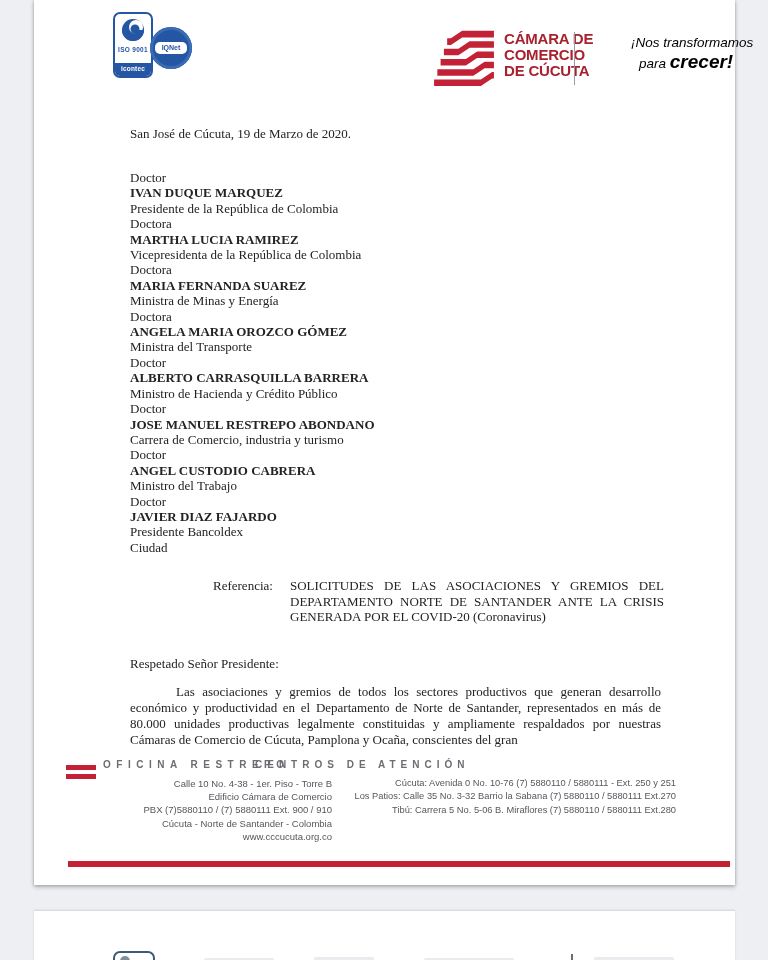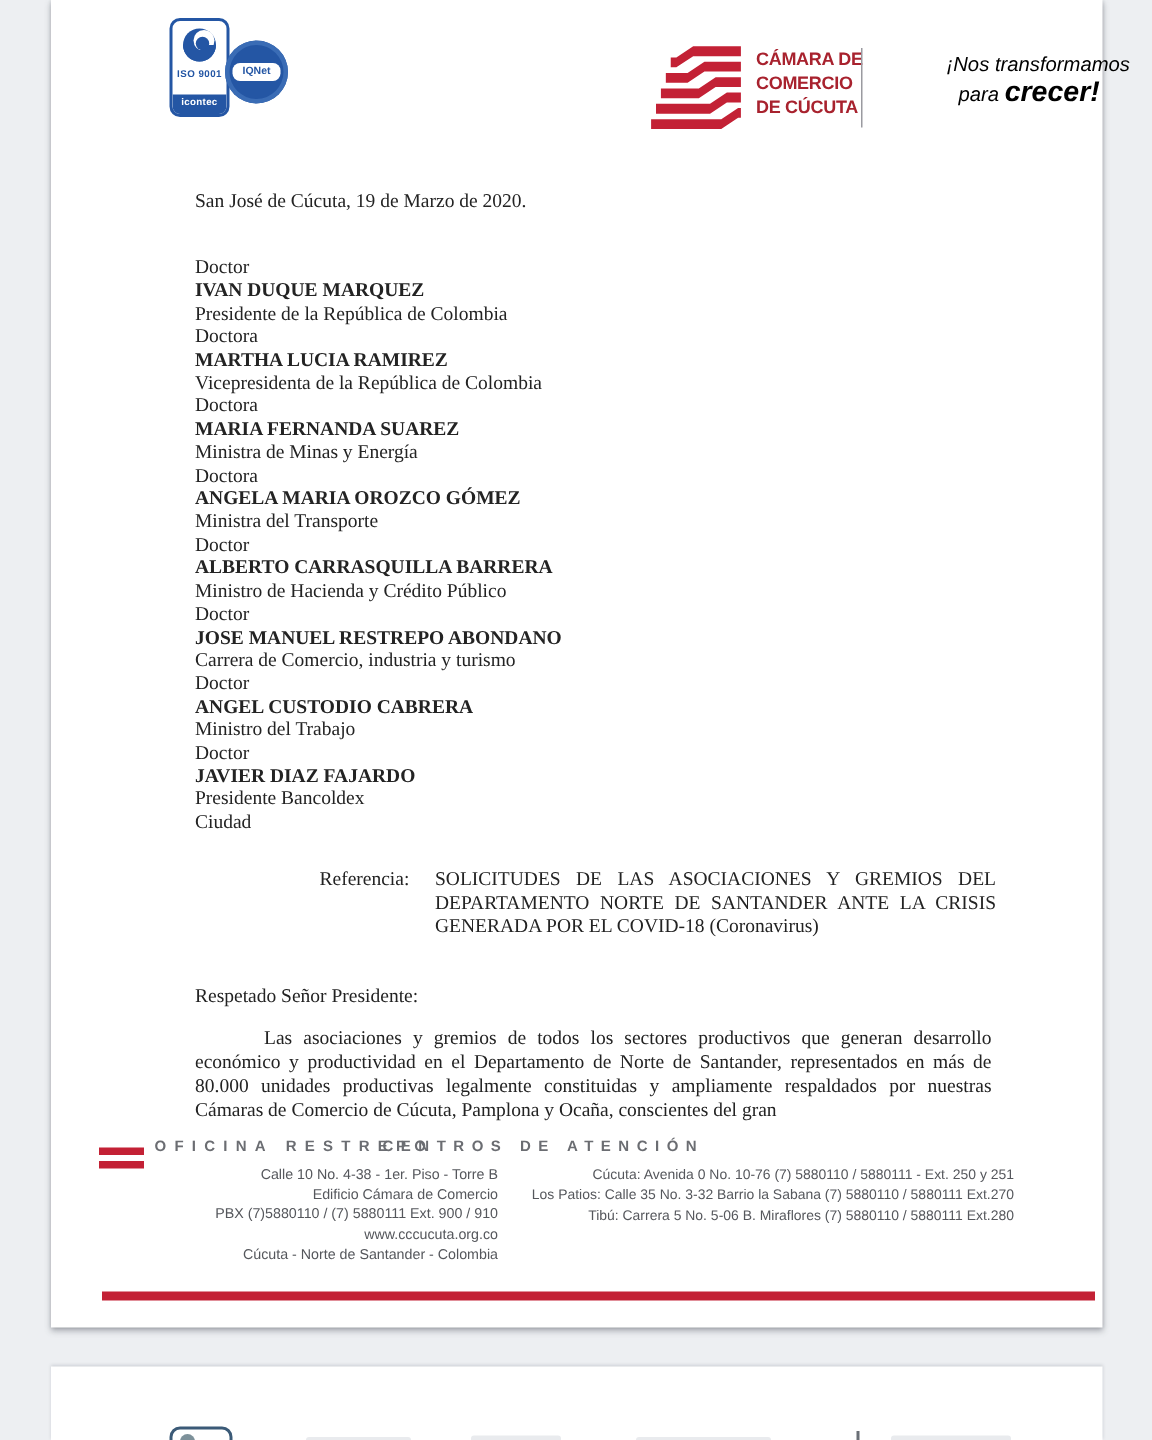--- a/index.html
+++ b/index.html
@@ -17,21 +17,21 @@
   
   .iso-badge{left:79px;top:12px;width:40px;height:66px;border:2px solid #2456a4;border-radius:7px;background:#fff;overflow:hidden;box-sizing:border-box;}
   .iso-swirl{position:absolute;left:5px;top:3px;width:26px;height:26px;}
   .iso-label{position:absolute;left:0;top:32px;width:100%;text-align:center;font-family:"Liberation Sans",sans-serif;font-size:6.5px;color:#2456a4;font-weight:bold;letter-spacing:.3px;}
   .icontec-band{position:absolute;left:0;bottom:0;width:100%;height:13px;background:#2456a4;color:#fff;font-family:"Liberation Sans",sans-serif;font-size:6.5px;font-weight:bold;text-align:center;line-height:12px;letter-spacing:.2px;}
   .iqnet-badge{left:116px;top:27px;width:42px;height:42px;border-radius:50%;background:#2456a4;box-shadow:inset 0 0 0 3px #3a6cb5;}
   .iqnet-center{position:absolute;left:5px;top:15px;width:32px;height:12px;background:#fff;border-radius:5px;text-align:center;font-family:"Liberation Sans",sans-serif;font-size:7px;font-weight:bold;color:#2456a4;line-height:12px;}
 
   
   .stripes{left:398px;top:29px;width:64px;height:58px;}
-  .brand-text{left:470px;top:31px;width:110px;font-family:"Liberation Sans",sans-serif;font-weight:bold;font-size:12px;line-height:16px;color:#a8222e;letter-spacing:-.2px;}
+  .brand-text{left:470px;top:31px;width:110px;font-family:"Liberation Sans",sans-serif;font-weight:bold;font-size:15px;line-height:16px;color:#a8222e;letter-spacing:-.2px;}
   .brand-divider{left:540px;top:32px;width:1px;height:53px;background:#9a9aa0;}
   .slogan{left:552px;top:35px;width:160px;font-style:italic;color:#000000;font-family:Liberation Sans, sans-serif;margin-left:45px;}
   .slogan-l1{font-size:13.5px;}
   .slogan-l2{font-size:13.5px;margin-top:1px;padding-left:8px;}
   .slogan-big{font-size:19px;font-weight:bold;}
 
   
   .letter-text{font-size:13px;color:#232323;}
   .date-line{left:96px;top:126px;}
   .recipients{left:96px;top:170px;width:420px;line-height:15.4px;}
@@ -131,36 +131,36 @@
       <div class="r-title">Doctor</div>
       <div class="r-name">ANGEL CUSTODIO CABRERA</div>
       <div class="r-role">Ministro del Trabajo</div>
       <div class="r-title">Doctor</div>
       <div class="r-name">JAVIER DIAZ FAJARDO</div>
       <div class="r-role">Presidente Bancoldex</div>
       <div class="r-city">Ciudad</div>
     </div>
 
     <div class="abs letter-text ref-label">Referencia:</div>
-    <div class="abs letter-text ref-text">SOLICITUDES DE LAS ASOCIACIONES Y GREMIOS DEL DEPARTAMENTO NORTE DE SANTANDER ANTE LA CRISIS GENERADA POR EL COVID-18 (Coronavirus)</div>
+    <div class="abs letter-text ref-text">SOLICITUDES DE LAS ASOCIACIONES Y GREMIOS DEL DEPARTAMENTO NORTE DE SANTANDER ANTE LA CRISIS GENERADA POR EL COVID-20 (Coronavirus)</div>
 
     <div class="abs letter-text salutation">Respetado Señor Presidente:</div>
     <div class="abs letter-text body-par">Las asociaciones y gremios de todos los sectores productivos que generan desarrollo económico y productividad en el Departamento de Norte de Santander, representados en más de 80.000 unidades productivas legalmente constituidas y ampliamente respaldados por nuestras Cámaras de Comercio de Cúcuta, Pamplona y Ocaña, conscientes del gran</div>
 
     <div class="abs footer-icon">
       <div class="bar"></div>
         <div class="bar"></div>
     </div>
     <div class="abs f-title office-title">OFICINA RESTREPO</div>
     <div class="abs f-lines office-lines">
       <div>Calle 10 No. 4-38 - 1er. Piso - Torre B</div>
       <div>Edificio Cámara de Comercio</div>
       <div>PBX (7)5880110 / (7) 5880111 Ext. 900 / 910</div>
+      <div>Cúcuta - Norte de Santander - Colombia</div>
       <div>www.cccucuta.org.co</div>
-      <div>Cúcuta - Norte de Santander - Colombia</div>
     </div>
     <div class="abs f-title centers-title">CENTROS DE ATENCIÓN</div>
     <div class="abs f-lines centers-lines">
       <div>Cúcuta: Avenida 0 No. 10-76 (7) 5880110 / 5880111 - Ext. 250 y 251</div>
       <div>Los Patios: Calle 35 No. 3-32 Barrio la Sabana (7) 5880110 / 5880111 Ext.270</div>
       <div>Tibú: Carrera 5 No. 5-06 B. Miraflores (7) 5880110 / 5880111 Ext.280</div>
     </div>
     <div class="abs red-bar"></div>
   </div>
 

